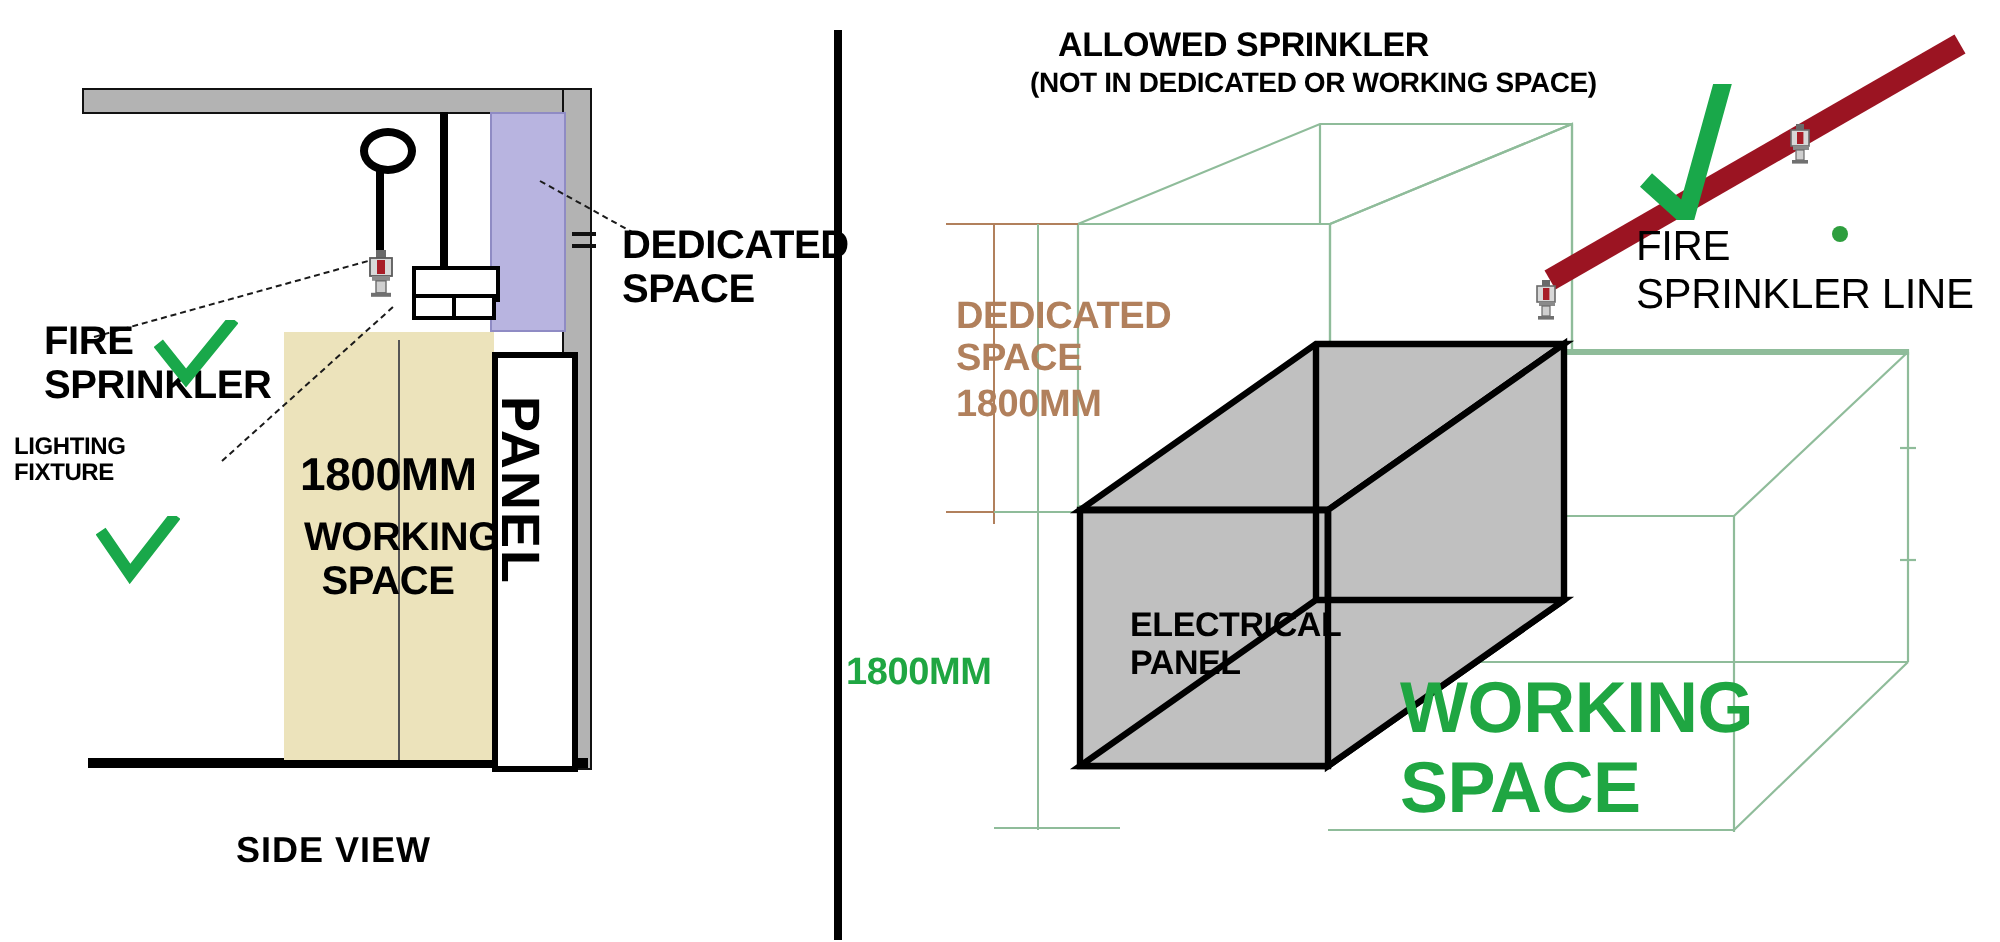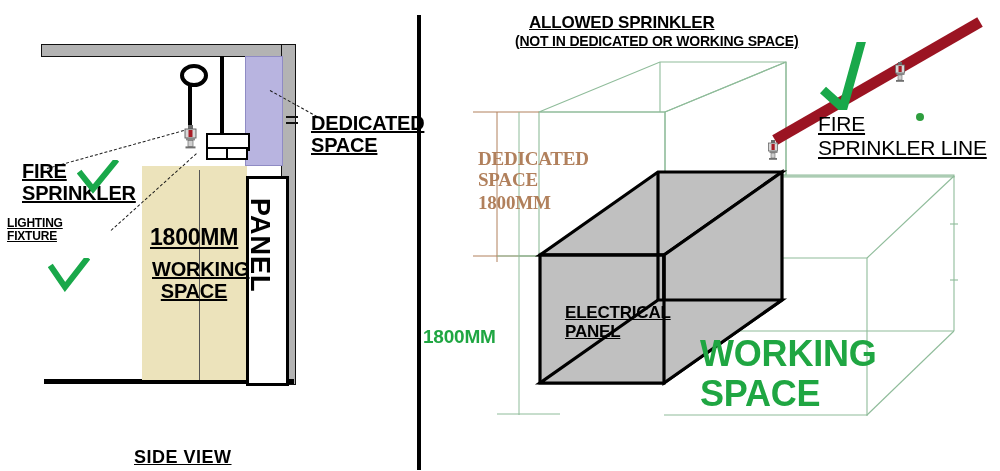--- a/index.html
+++ b/index.html
@@ -91,23 +91,23 @@
     border-top: 1.4px dashed #1a1a1a;
     transform-origin: left center;
   }
 
   
   .check svg { display:block; }
 
   
   .iso-svg { position: absolute; left: 0; top: 0; }
 
-  .txt-brown { color: #b1805c; font-family: Liberation Serif, serif; }
+  .txt-brown { color: #b1805c; }
   .txt-green { color: #1fa642; }
-  .txt-black { color: #000000; text-decoration: underline; }
+  .txt-black { color: #000000; }
 </style>
 </head>
 <body>
 
 <div id="stage">
 
   <div>
 
     <div class="abs ceiling-slab" style="left:41px; top:44px; width:240px; height:11px;"></div>
 
@@ -172,21 +172,21 @@
       <svg width="42" height="34" viewBox="0 0 42 34">
         <path d="M4 10 L17 29 L38 2" fill="none" stroke="#19a84a" stroke-width="6" stroke-linecap="square" stroke-linejoin="miter"></path>
       </svg>
     </div>
 
     <div class="label txt-black" style="left:150px; top:225px; font-size:23px;">1800MM</div>
 
     <div class="label txt-black" style="left:152px; top:258px; font-size:20px; text-align:center; width:84px;">WORKING
 SPACE</div>
 
-    <div class="label txt-black" style="left:134px; top:415px; font-size:18px; letter-spacing:0.5px;margin-top:32px;">SIDE VIEW</div>
+    <div class="label txt-black" style="left:118px; top:415px; font-size:18px; letter-spacing:0.5px;">SIDE VIEW</div>
   </div>
 
   <div class="abs divider" style="left:417px; top:15px; width:4px; height:455px;"></div>
 
   <div>
 
     <svg class="iso-svg" width="1000" height="471">
       <defs>
         <style>
           .wf  { stroke:#8fbc9a; stroke-width:1.1; fill:none; }

